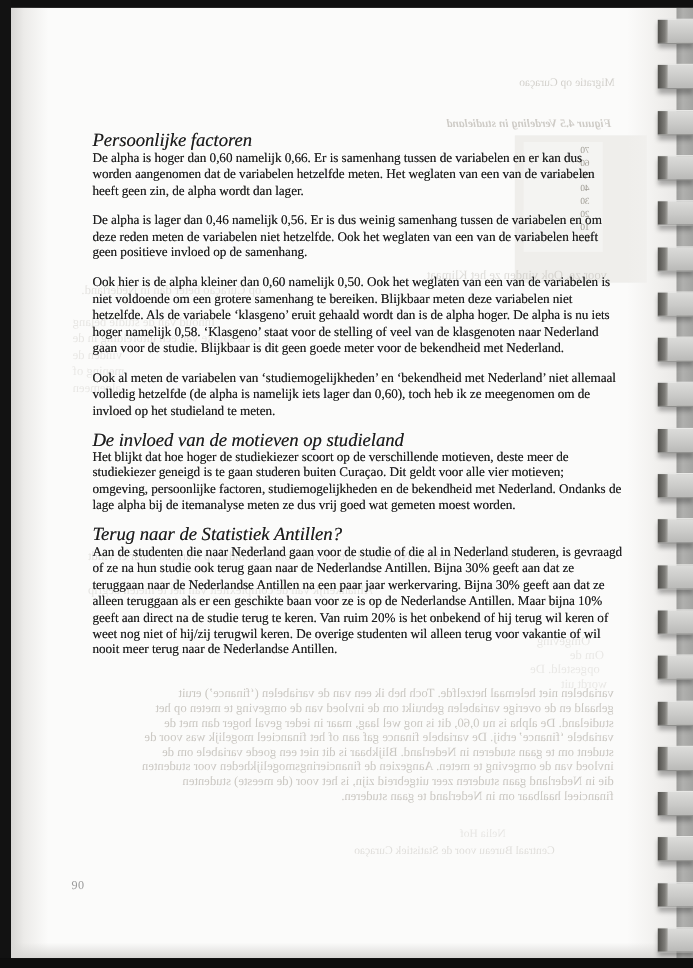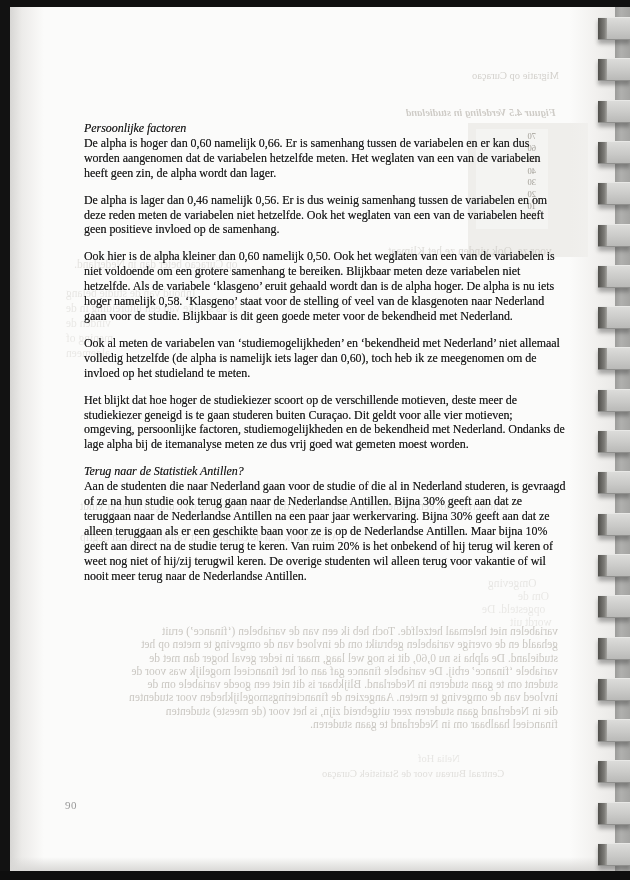--- a/index.html
+++ b/index.html
@@ -29,21 +29,21 @@
     pointer-events:none;
   }
   
   .text-block{
     position:absolute;left:74px;top:114px;width:482px;
     font-size:12px;line-height:14.9px;color:#1d1d1d;
     letter-spacing:-0.05px;
     text-shadow:0 0 0.4px rgba(25,25,25,.65);
   }
   .section{margin:0 0 12px 0;}
-  .sec-heading{font-style:italic;font-weight:normal;font-size:12px;margin:0;}
+  .sec-heading{font-style:italic;font-weight:normal;font-size:17px;margin:0;}
   .sec-heading:empty{display:none;}
   .sec-body{margin:0;}
   .page-number{
     position:absolute;left:55px;top:792px;
     font-size:11px;color:#999;letter-spacing:.5px;
   }
   
   .bleed{
     position:absolute;transform:scaleX(-1);
     color:#a29d94;font-size:11.5px;line-height:13.3px;
@@ -147,20 +147,21 @@
       <p class="sec-body">De alpha is lager dan 0,46 namelijk 0,56. Er is dus weinig samenhang tussen de variabelen en om deze reden meten de variabelen niet hetzelfde. Ook het weglaten van een van de variabelen heeft geen positieve invloed op de samenhang.</p>
     </div>
     <div class="section">
       <p class="sec-body">Ook hier is de alpha kleiner dan 0,60 namelijk 0,50. Ook het weglaten van een van de variabelen is niet voldoende om een grotere samenhang te bereiken. Blijkbaar meten deze variabelen niet hetzelfde. Als de variabele ‘klasgeno’ eruit gehaald wordt dan is de alpha hoger. De alpha is nu iets hoger namelijk 0,58. ‘Klasgeno’ staat voor de stelling of veel van de klasgenoten naar Nederland gaan voor de studie. Blijkbaar is dit geen goede meter voor de bekendheid met Nederland.</p>
     </div>
     <div class="section">
 
       <p class="sec-body">Ook al meten de variabelen van ‘studiemogelijkheden’ en ‘bekendheid met Nederland’ niet allemaal volledig hetzelfde (de alpha is namelijk iets lager dan 0,60), toch heb ik ze meegenomen om de invloed op het studieland te meten.</p>
     </div>
     <div class="section">
+      <p class="sec-heading">De invloed van de motieven op studieland</p>
       <p class="sec-body">Het blijkt dat hoe hoger de studiekiezer scoort op de verschillende motieven, deste meer de studiekiezer geneigd is te gaan studeren buiten Curaçao. Dit geldt voor alle vier motieven; omgeving, persoonlijke factoren, studiemogelijkheden en de bekendheid met Nederland. Ondanks de lage alpha bij de itemanalyse meten ze dus vrij goed wat gemeten moest worden.</p>
     </div>
     <div class="section">
       <p class="sec-heading">Terug naar de Statistiek Antillen?</p>
       <p class="sec-body">Aan de studenten die naar Nederland gaan voor de studie of die al in Nederland studeren, is gevraagd of ze na hun studie ook terug gaan naar de Nederlandse Antillen. Bijna 30% geeft aan dat ze teruggaan naar de Nederlandse Antillen na een paar jaar werkervaring. Bijna 30% geeft aan dat ze alleen teruggaan als er een geschikte baan voor ze is op de Nederlandse Antillen. Maar bijna 10% geeft aan direct na de studie terug te keren. Van ruim 20% is het onbekend of hij terug wil keren of weet nog niet of hij/zij terugwil keren. De overige studenten wil alleen terug voor vakantie of wil nooit meer terug naar de Nederlandse Antillen.</p>
     </div>
   </div>
 
   <div class="page-number">90</div>
 

